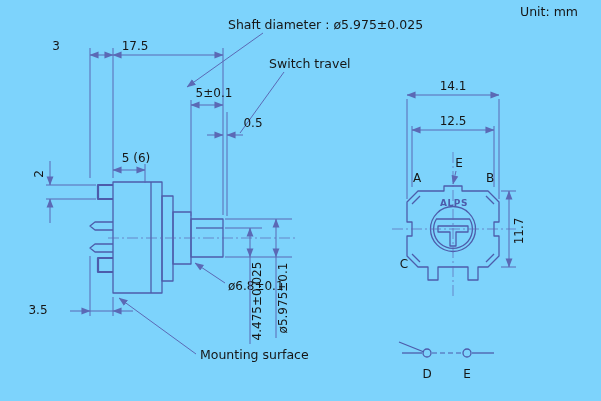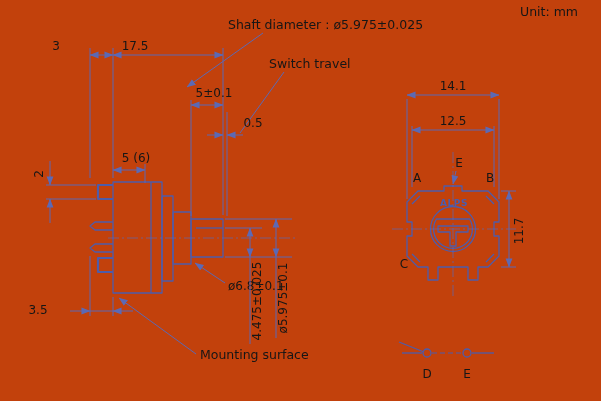--- a/index.html
+++ b/index.html
@@ -1,16 +1,16 @@
 <!DOCTYPE html>
 <html><head>
 <meta charset="utf-8">
 <style>
   html,body{margin:0;padding:0;background:#ffffff;}
-  .sheet{position:relative;width:601px;height:401px;background:#c2410c;
+  .sheet{position:relative;width:601px;height:401px;background:#7dd3fc;
          font-family:"DejaVu Sans",sans-serif;overflow:hidden;}
   svg{display:block;}
   .obj{stroke:#4d5cab;stroke-width:1.3;fill:none;stroke-linejoin:round;}
   .obj2{stroke:#4d5cab;stroke-width:2.2;fill:none;stroke-linejoin:round;}
   .dim{stroke:#5b69b5;stroke-width:1;fill:none;}
   .cl{stroke:#5b69b5;stroke-width:.7;fill:none;stroke-dasharray:11 3 2 3;}
   .dash{stroke:#4d5cab;stroke-width:1.2;fill:none;stroke-dasharray:5 3;}
   text{fill:#161616;font-size:12px;}
   .lbl{font-size:12.5px;}
   .brand{font-size:9px;font-weight:bold;fill:#4d5cab;letter-spacing:.5px;}

